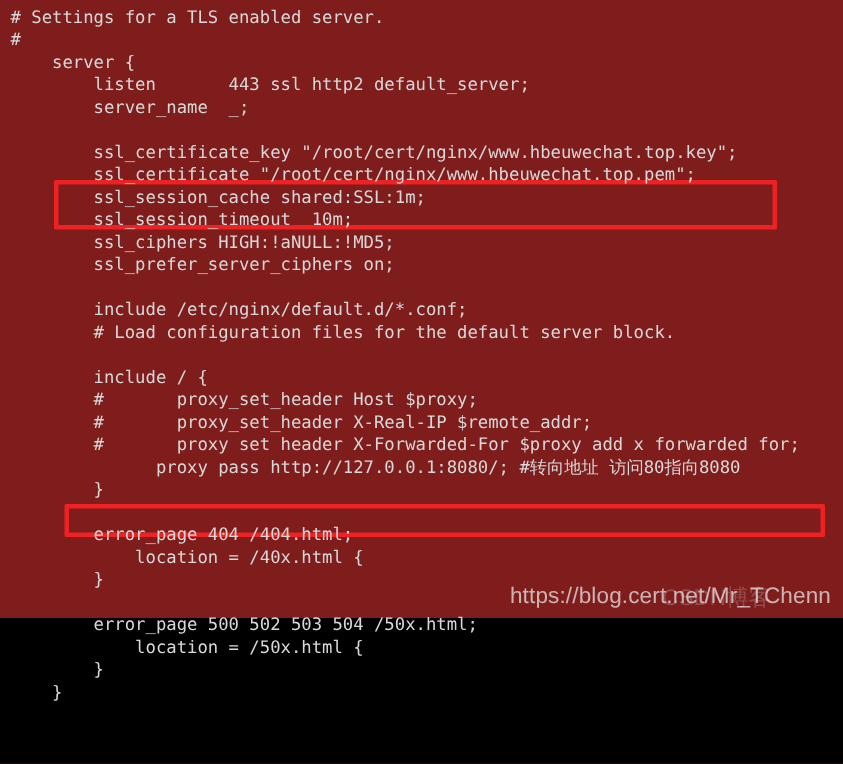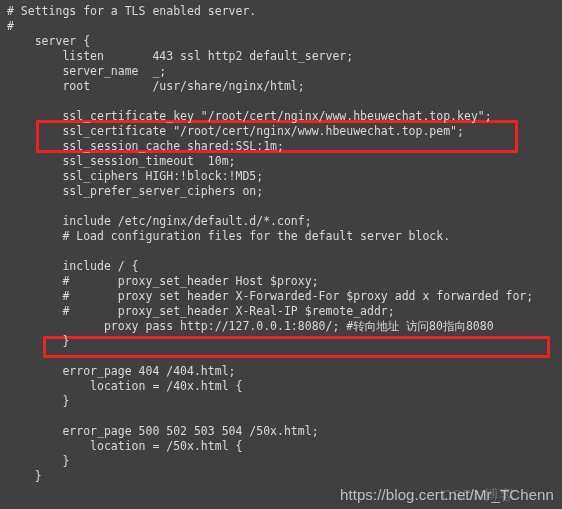--- a/index.html
+++ b/index.html
@@ -9,22 +9,22 @@
   }
   body {
     width: 562px;
     height: 509px;
     overflow: hidden;
     font-family: "DejaVu Sans Mono", "Liberation Mono", monospace;
   }
   #terminal {
     position: relative;
     width: 562px;
-    height: 509px;
-    background: #404040;
+    height: 412px;
+    background: #7f1d1d;
     box-sizing: border-box;
     padding: 4px 0 0 0;
   }
   .code-area {
     position: relative;
     z-index: 2;
   }
   .line {
     height: 15px;
     line-height: 15px;
@@ -90,36 +90,35 @@
   <div class="hl-box" id="hl-ssl-cert"></div>
 
   <div class="hl-box" id="hl-proxy-pass"></div>
 
   <div class="code-area" id="code-area">
       <div class="line"># Settings for a TLS enabled server.</div>
       <div class="line">#</div>
       <div class="line">    server {</div>
       <div class="line">        listen       443 ssl http2 default_server;</div>
       <div class="line">        server_name  _;</div>
-      <div class="line">        root         /usr/share/nginx/html;</div>
       <div class="line blank"></div>
       <div class="line">        ssl_certificate_key "/root/cert/nginx/www.hbeuwechat.top.key";</div>
       <div class="line">        ssl_certificate "/root/cert/nginx/www.hbeuwechat.top.pem";</div>
       <div class="line">        ssl_session_cache shared:SSL:1m;</div>
       <div class="line">        ssl_session_timeout  10m;</div>
-      <div class="line">        ssl_ciphers HIGH:!block:!MD5;</div>
+      <div class="line">        ssl_ciphers HIGH:!aNULL:!MD5;</div>
       <div class="line">        ssl_prefer_server_ciphers on;</div>
       <div class="line blank"></div>
       <div class="line">        include /etc/nginx/default.d/*.conf;</div>
       <div class="line">        # Load configuration files for the default server block.</div>
       <div class="line blank"></div>
       <div class="line">        include / {</div>
       <div class="line">        #       proxy_set_header Host $proxy;</div>
+      <div class="line">        #       proxy_set_header X-Real-IP $remote_addr;</div>
       <div class="line">        #       proxy set header X-Forwarded-For $proxy add x forwarded for;</div>
-      <div class="line">        #       proxy_set_header X-Real-IP $remote_addr;</div>
       <div class="line">              proxy pass http://127.0.0.1:8080/; #转向地址 访问80指向8080</div>
       <div class="line">        }</div>
       <div class="line blank"></div>
       <div class="line">        error_page 404 /404.html;</div>
       <div class="line">            location = /40x.html {</div>
       <div class="line">        }</div>
       <div class="line blank"></div>
       <div class="line">        error_page 500 502 503 504 /50x.html;</div>
       <div class="line">            location = /50x.html {</div>
       <div class="line">        }</div>

